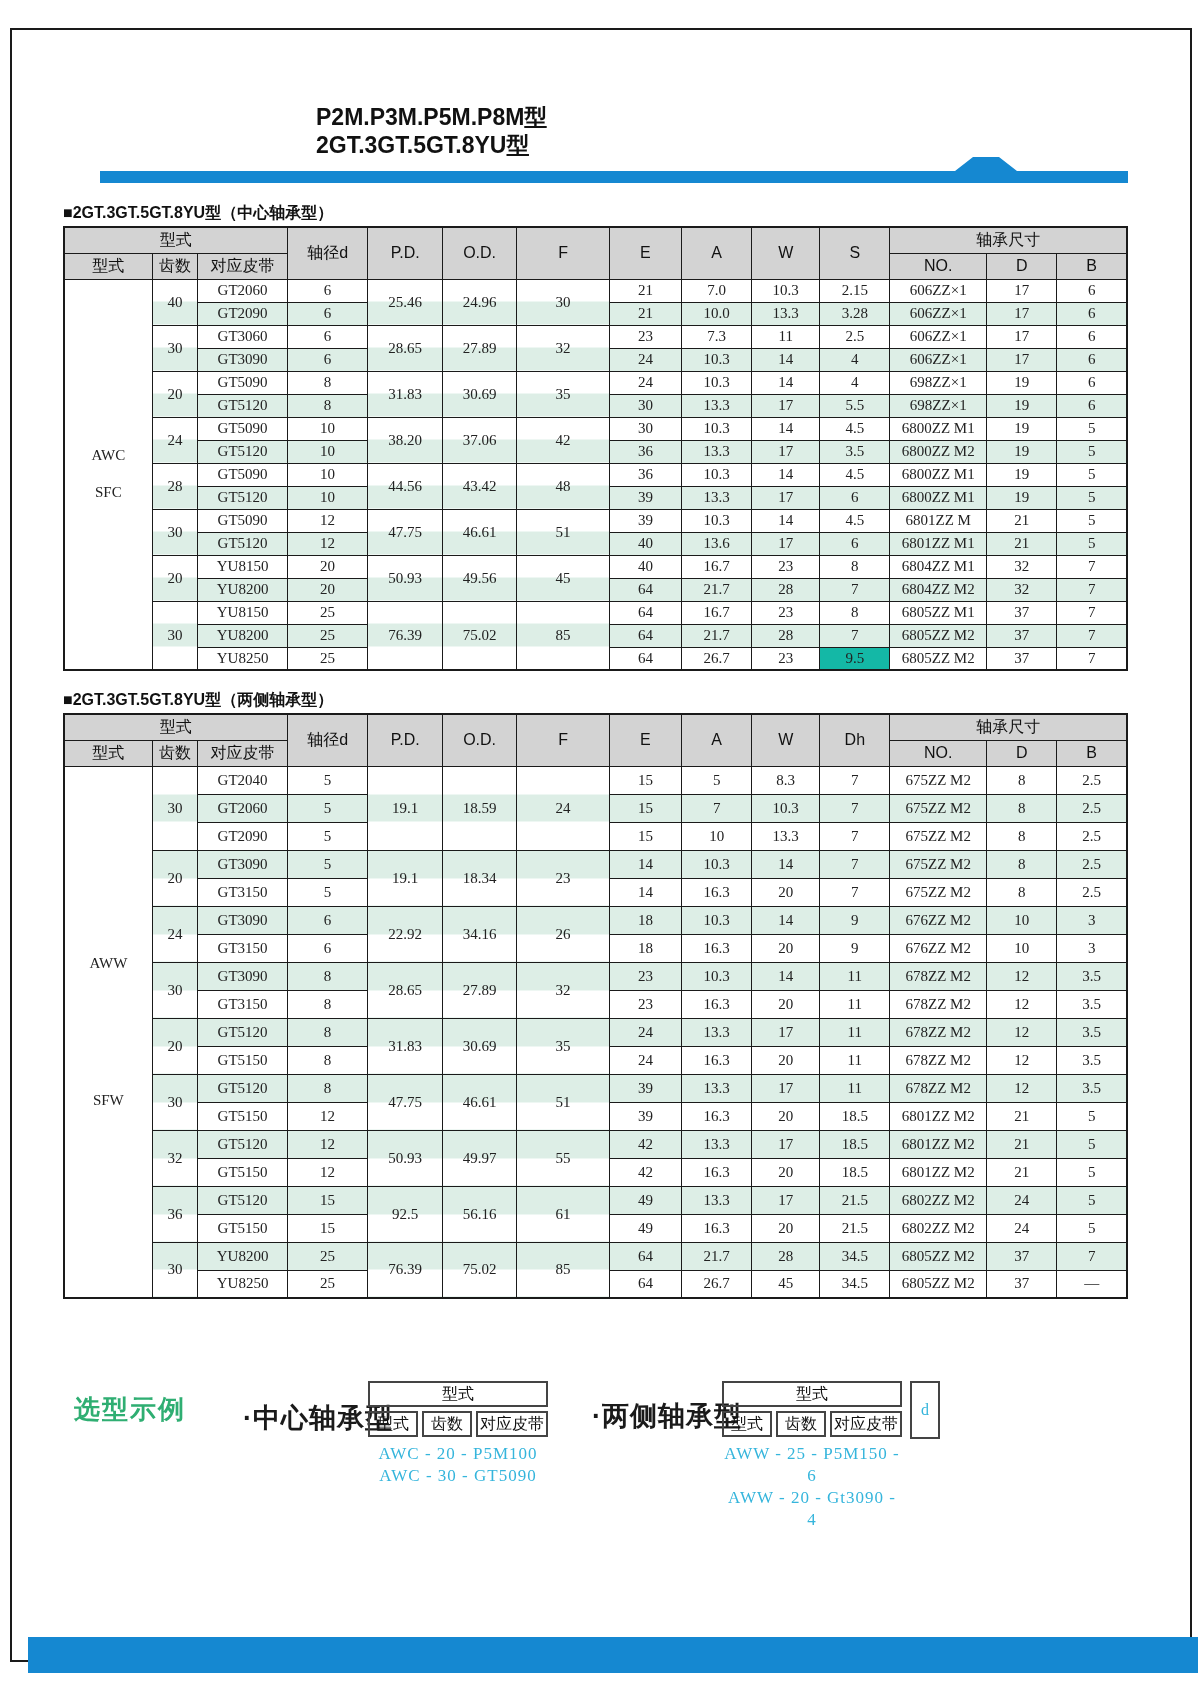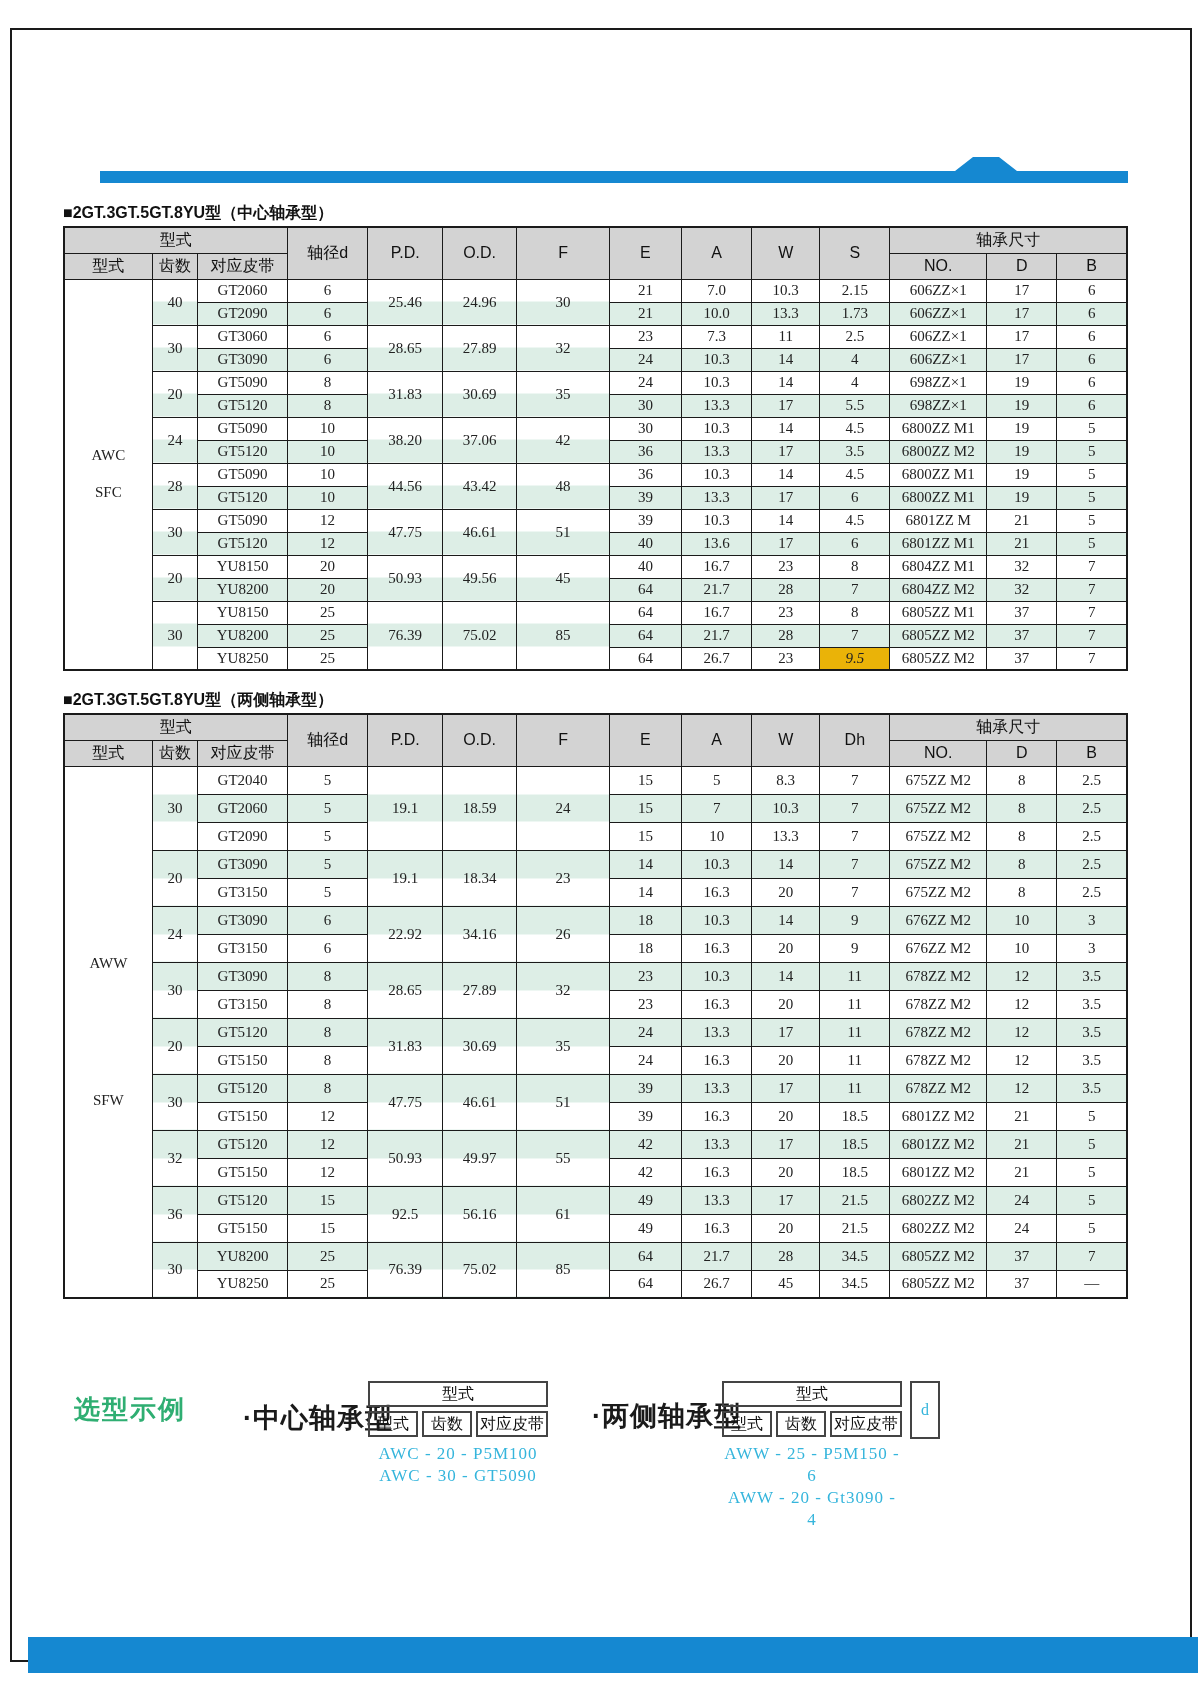--- a/index.html
+++ b/index.html
@@ -45,20 +45,24 @@
          font-family:"Liberation Serif",serif;font-size:16px;color:#35b5dc;line-height:54px;}
   .footer-band{position:absolute;left:28px;top:1637px;width:1170px;height:36px;background:#1588d1;}
 </style>
 </head>
 <body>
 
 <div class="page">
   <div class="frame"></div>
 
   <div class="title-wrap">
+    <div class="sub-titles">
+      <div>P2M.P3M.P5M.P8M型</div>
+      <div>2GT.3GT.5GT.8YU型</div>
+    </div>
   </div>
 
   <svg class="blue-divider" width="1028" height="30" viewBox="0 0 1028 30">
     <polygon points="0,16 855,16 873,2 899,2 917,16 1028,16 1028,28 0,28" fill="#1588d1"></polygon>
   </svg>
 
   <div class="section-label" style="left:63px;top:203px;">■2GT.3GT.5GT.8YU型（中心轴承型）</div>
 
   <table class="spec" id="table1">
     <colgroup>
@@ -118,21 +122,21 @@
           <td style="background: rgb(255, 255, 255);">606ZZ×1</td>
           <td style="background: rgb(255, 255, 255);">17</td>
           <td style="background: rgb(255, 255, 255);">6</td>
         </tr>
         <tr>
           <td class="red-text" style="background: rgb(221, 238, 230);">GT2090</td>
           <td style="background: rgb(221, 238, 230);">6</td>
           <td style="background: rgb(221, 238, 230);">21</td>
           <td style="background: rgb(221, 238, 230);">10.0</td>
           <td style="background: rgb(221, 238, 230);">13.3</td>
-          <td style="background: rgb(221, 238, 230);">1.73</td>
+          <td style="background: rgb(221, 238, 230);">3.28</td>
           <td style="background: rgb(221, 238, 230);">606ZZ×1</td>
           <td style="background: rgb(221, 238, 230);">17</td>
           <td style="background: rgb(221, 238, 230);">6</td>
         </tr>
         <tr>
           <td class="red-text" rowspan="2" style="background: linear-gradient(rgb(255, 255, 255) 0%, rgb(255, 255, 255) 50%, rgb(221, 238, 230) 50%, rgb(221, 238, 230) 100%);">30</td>
           <td class="red-text" style="background: rgb(255, 255, 255);">GT3060</td>
           <td style="background: rgb(255, 255, 255);">6</td>
           <td rowspan="2" style="background: linear-gradient(rgb(255, 255, 255) 0%, rgb(255, 255, 255) 50%, rgb(221, 238, 230) 50%, rgb(221, 238, 230) 100%);">28.65</td>
           <td rowspan="2" style="background: linear-gradient(rgb(255, 255, 255) 0%, rgb(255, 255, 255) 50%, rgb(221, 238, 230) 50%, rgb(221, 238, 230) 100%);">27.89</td>
@@ -311,21 +315,21 @@
           <td style="background: rgb(221, 238, 230);">6805ZZ M2</td>
           <td style="background: rgb(221, 238, 230);">37</td>
           <td style="background: rgb(221, 238, 230);">7</td>
         </tr>
         <tr>
           <td class="red-text" style="background: rgb(255, 255, 255);">YU8250</td>
           <td style="background: rgb(255, 255, 255);">25</td>
           <td style="background: rgb(255, 255, 255);">64</td>
           <td style="background: rgb(255, 255, 255);">26.7</td>
           <td style="background: rgb(255, 255, 255);">23</td>
-          <td style="background: #eab308; font-style: italic;">9.5</td>
+          <td style="background: #14b8a6;">9.5</td>
           <td style="background: rgb(255, 255, 255);">6805ZZ M2</td>
           <td style="background: rgb(255, 255, 255);">37</td>
           <td style="background: rgb(255, 255, 255);">7</td>
         </tr>
       </tbody>
   </table>
 
   <div class="section-label" style="left:63px;top:690px;">■2GT.3GT.5GT.8YU型（两侧轴承型）</div>
 
   <table class="spec" id="table2">

